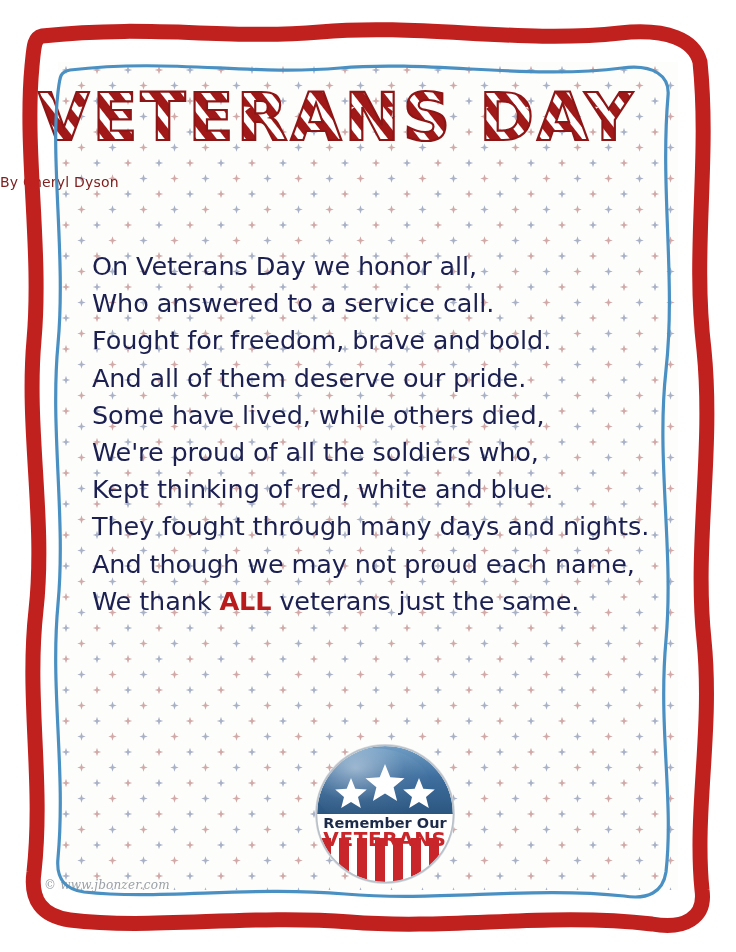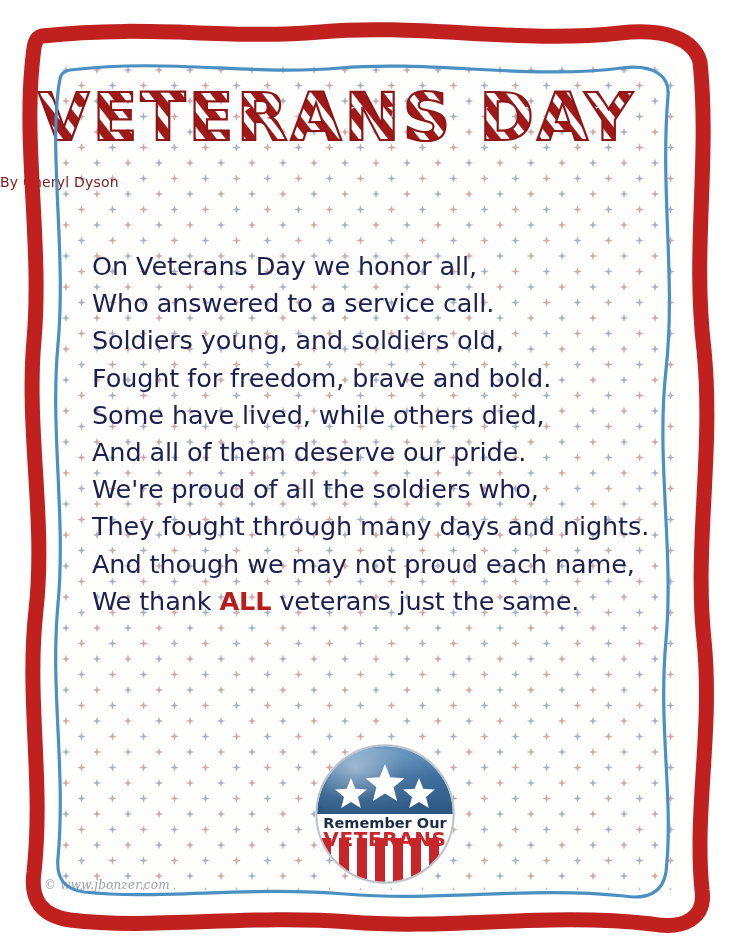--- a/index.html
+++ b/index.html
@@ -228,25 +228,25 @@
 
         <text x="310" y="62" text-anchor="middle" font-family="DejaVu Sans, sans-serif" font-size="66" font-weight="bold" letter-spacing="3" fill="none" stroke="#8d1515" stroke-width="2.2">VETERANS DAY</text>
       </svg>
     </div>
 
     <div id="byline">By Cheryl Dyson</div>
 
     <div id="poem">
       <div class="poem-line">On Veterans Day we honor all,</div>
       <div class="poem-line">Who answered to a service call.</div>
-      <div class="poem-line">Soldiers young, and soldiers old,</div>
       <div class="poem-line">Fought for freedom, brave and bold.</div>
+      <div class="poem-line">And all of them deserve our pride.</div>
       <div class="poem-line">Some have lived, while others died,</div>
-      <div class="poem-line">And all of them deserve our pride.</div>
       <div class="poem-line">We're proud of all the soldiers who,</div>
+      <div class="poem-line">Kept thinking of red, white and blue.</div>
       <div class="poem-line">They fought through many days and nights.</div>
       <div class="poem-line">And though we may not proud each name,</div>
       <div class="poem-line"><span>We thank </span><span class="hl-red">ALL</span><span> veterans just the same.</span></div>
     </div>
 
     <div id="badge">
       <svg id="badge-svg" width="144" height="144" viewBox="0 0 144 144" xmlns="http://www.w3.org/2000/svg">
         <defs>
           <linearGradient id="blueGrad" x1="0" y1="0" x2="0" y2="1">
             <stop offset="0%" stop-color="#6f9dc4"></stop>

